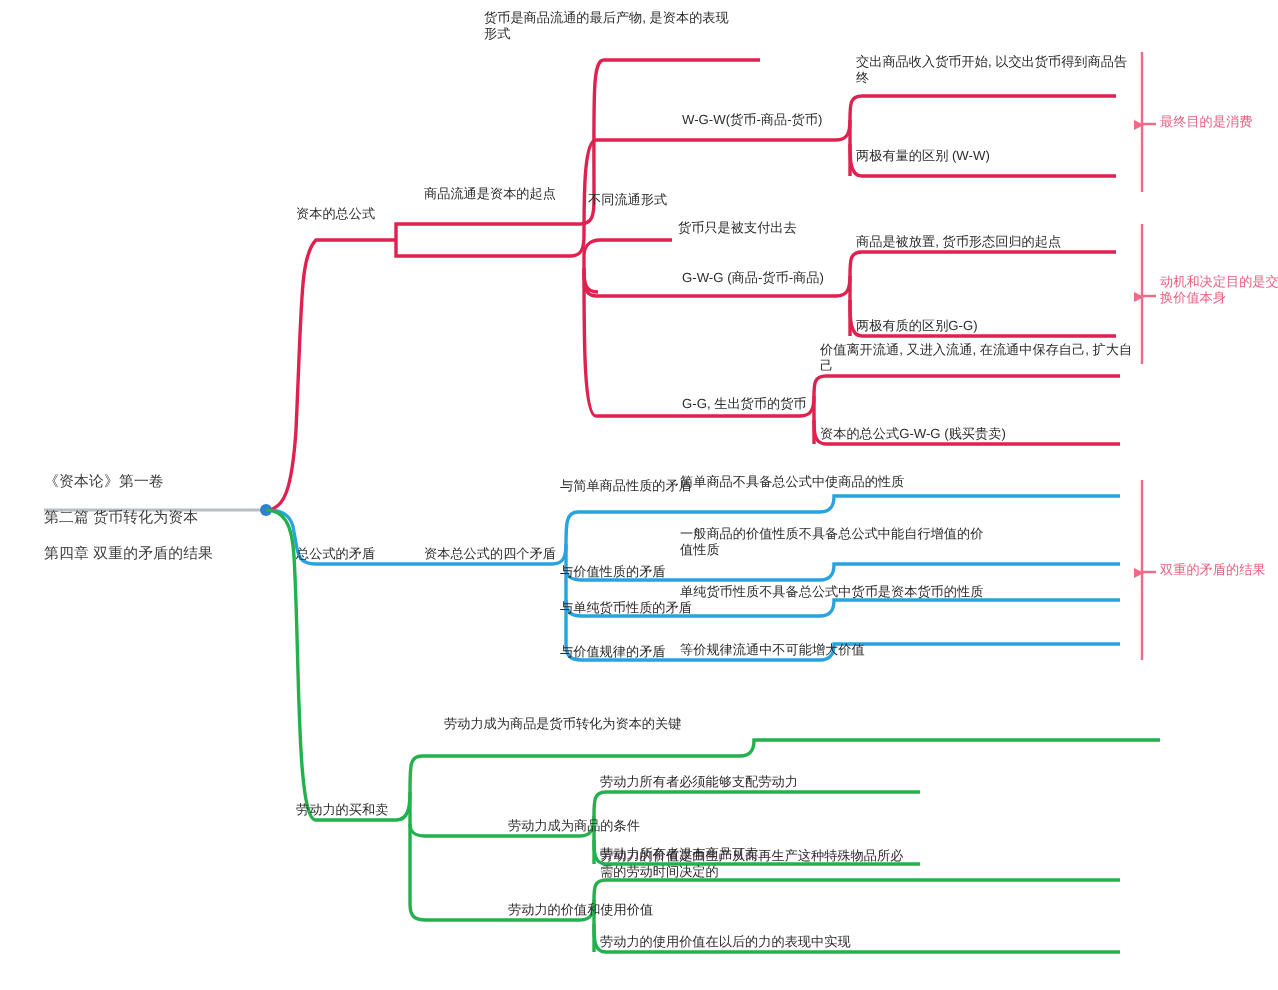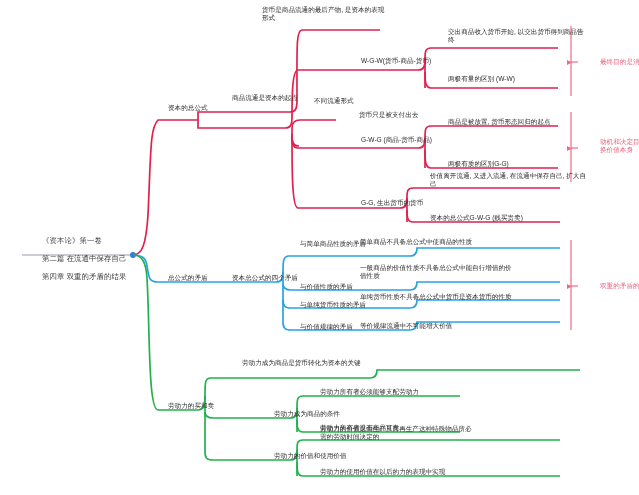--- a/index.html
+++ b/index.html
@@ -1,19 +1,19 @@
 <!DOCTYPE html>
 <html><head>
 <meta charset="utf-8">
 <style>
   html,body{margin:0;padding:0;background:#fff;}
   body{width:639px;height:495px;overflow:hidden;font-family:"Liberation Sans","DejaVu Sans",sans-serif;}
   #stage{position:relative;width:639px;height:495px;background:#ffffff;}
   svg.links{position:absolute;left:0;top:0;width:639px;height:495px;}
-  .node{position:absolute;line-height:1.22;white-space:pre-line;margin-left:20px;}
+  .node{position:absolute;line-height:1.22;white-space:pre-line;}
   .root{color:#3c3c3c;font-size:7.4px;letter-spacing:.1px;}
   .lbl{font-size:6.6px;color:#2b2b2b;}
   .lbl.ann{color:#e8607f;}
   .w60{width:62px}.w70{width:72px}.w80{width:84px}.w90{width:96px}
   .w100{width:104px}.w110{width:116px}.w120{width:124px}.w130{width:136px}
   .w150{width:158px}.w170{width:176px}
 </style>
 </head>
 <body>
 
@@ -93,21 +93,21 @@
     <path d="M297,420 C297,426 297,432 303,432 L460,432" stroke="#22b14c" stroke-width="1.7" fill="none"></path>
     <path d="M297,408 L297,432" stroke="#22b14c" stroke-width="1.7" fill="none"></path>
 
     <path d="M250,460 L290,460 C296,460 297,456 297,450 C297,444 297,440 303,440 L560,440" stroke="#22b14c" stroke-width="1.7" fill="none"></path>
     <path d="M297,462 C297,470 297,476 303,476 L560,476" stroke="#22b14c" stroke-width="1.7" fill="none"></path>
     <path d="M297,450 L297,476" stroke="#22b14c" stroke-width="1.7" fill="none"></path>
   </svg>
 
   <div class="node root" style="left:22px;top:227px;width:120px;">
     <div>《资本论》第一卷</div>
-    <div>第二篇 在流通中保存自己</div>
+    <div>第二篇 货币转化为资本</div>
     <div>第四章 双重的矛盾的结果</div>
   </div>
 
   <div class="node lbl w70" style="left:148px;top:104px;">资本的总公式</div>
   <div class="node lbl w90" style="left:212px;top:94px;">商品流通是资本的起点</div>
   <div class="node lbl w120" style="left:242px;top:6px;">货币是商品流通的最后产物, 是资本的表现形式</div>
 
   <div class="node lbl w60" style="left:294px;top:97px;">不同流通形式</div>
 
   <div class="node lbl w90" style="left:341px;top:57px;">W-G-W(货币-商品-货币)</div>

